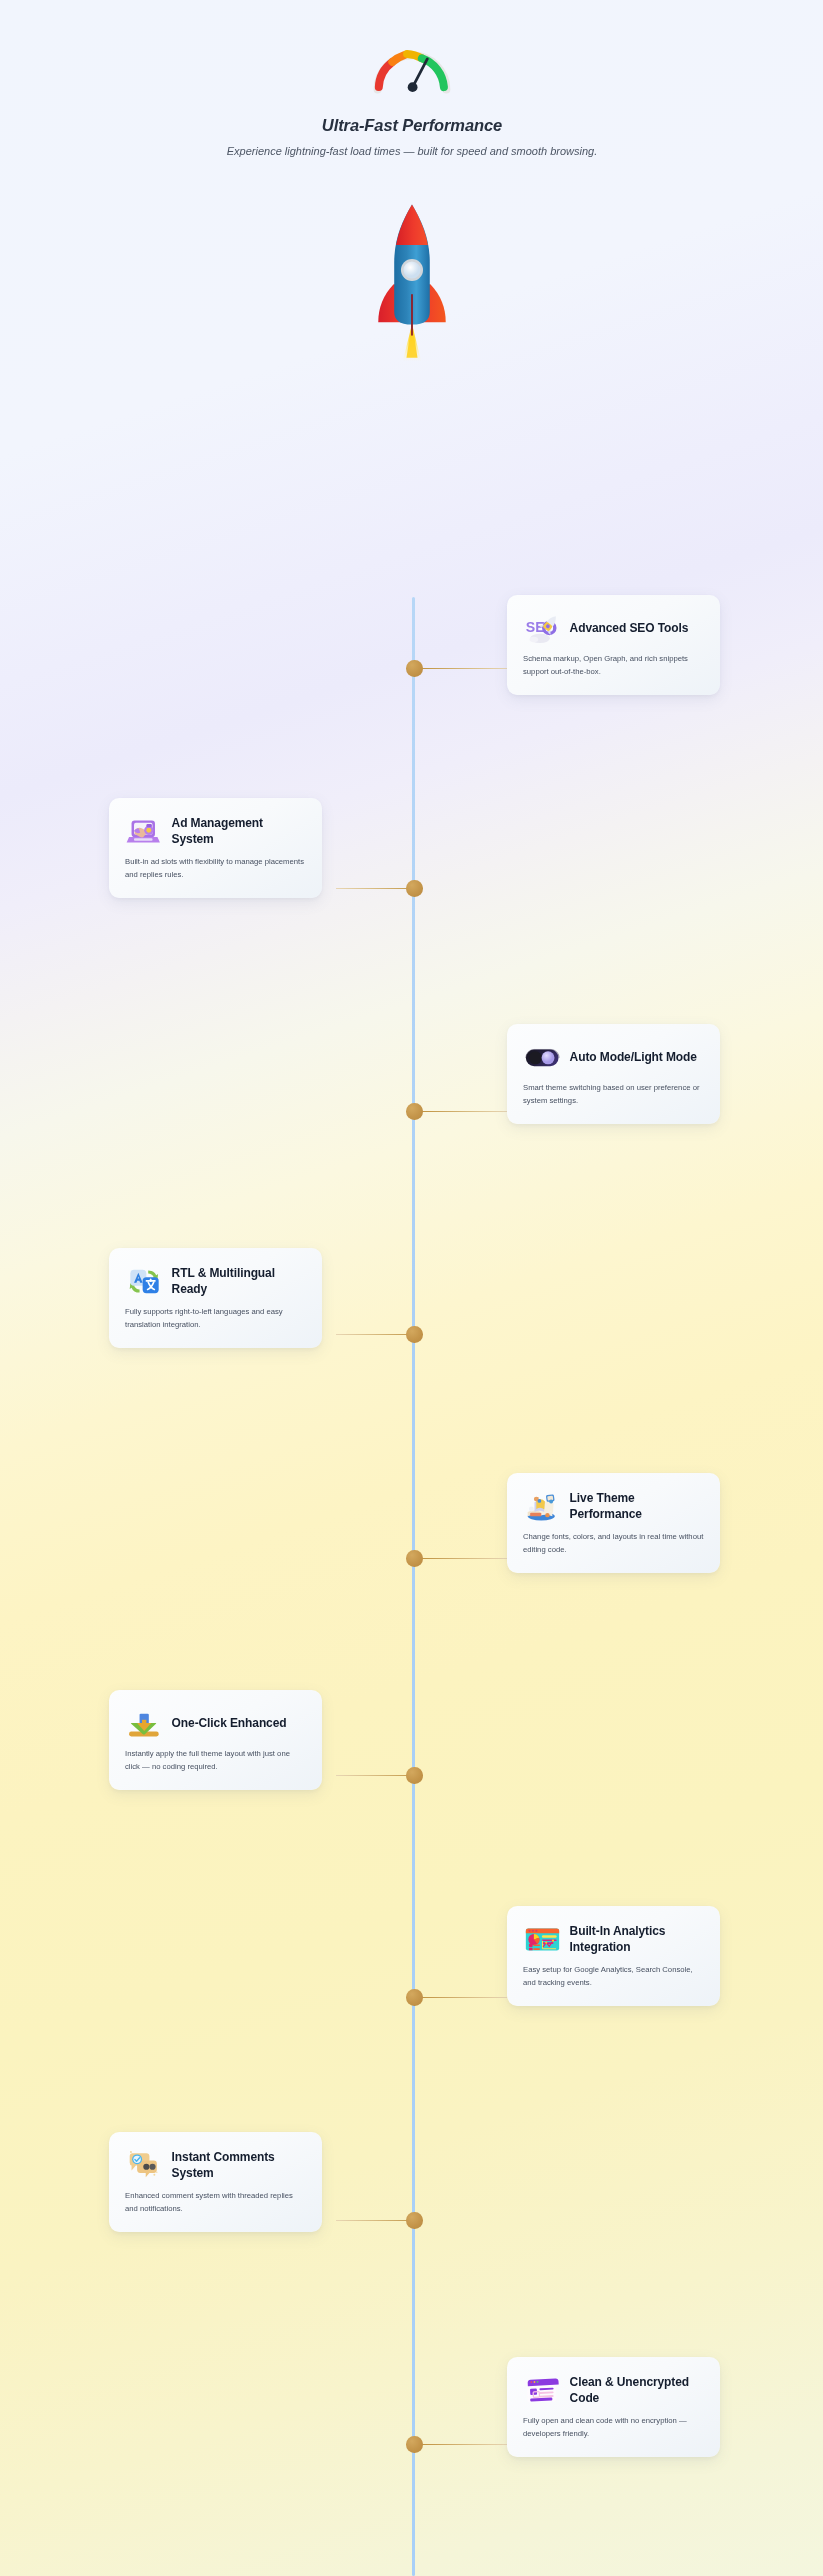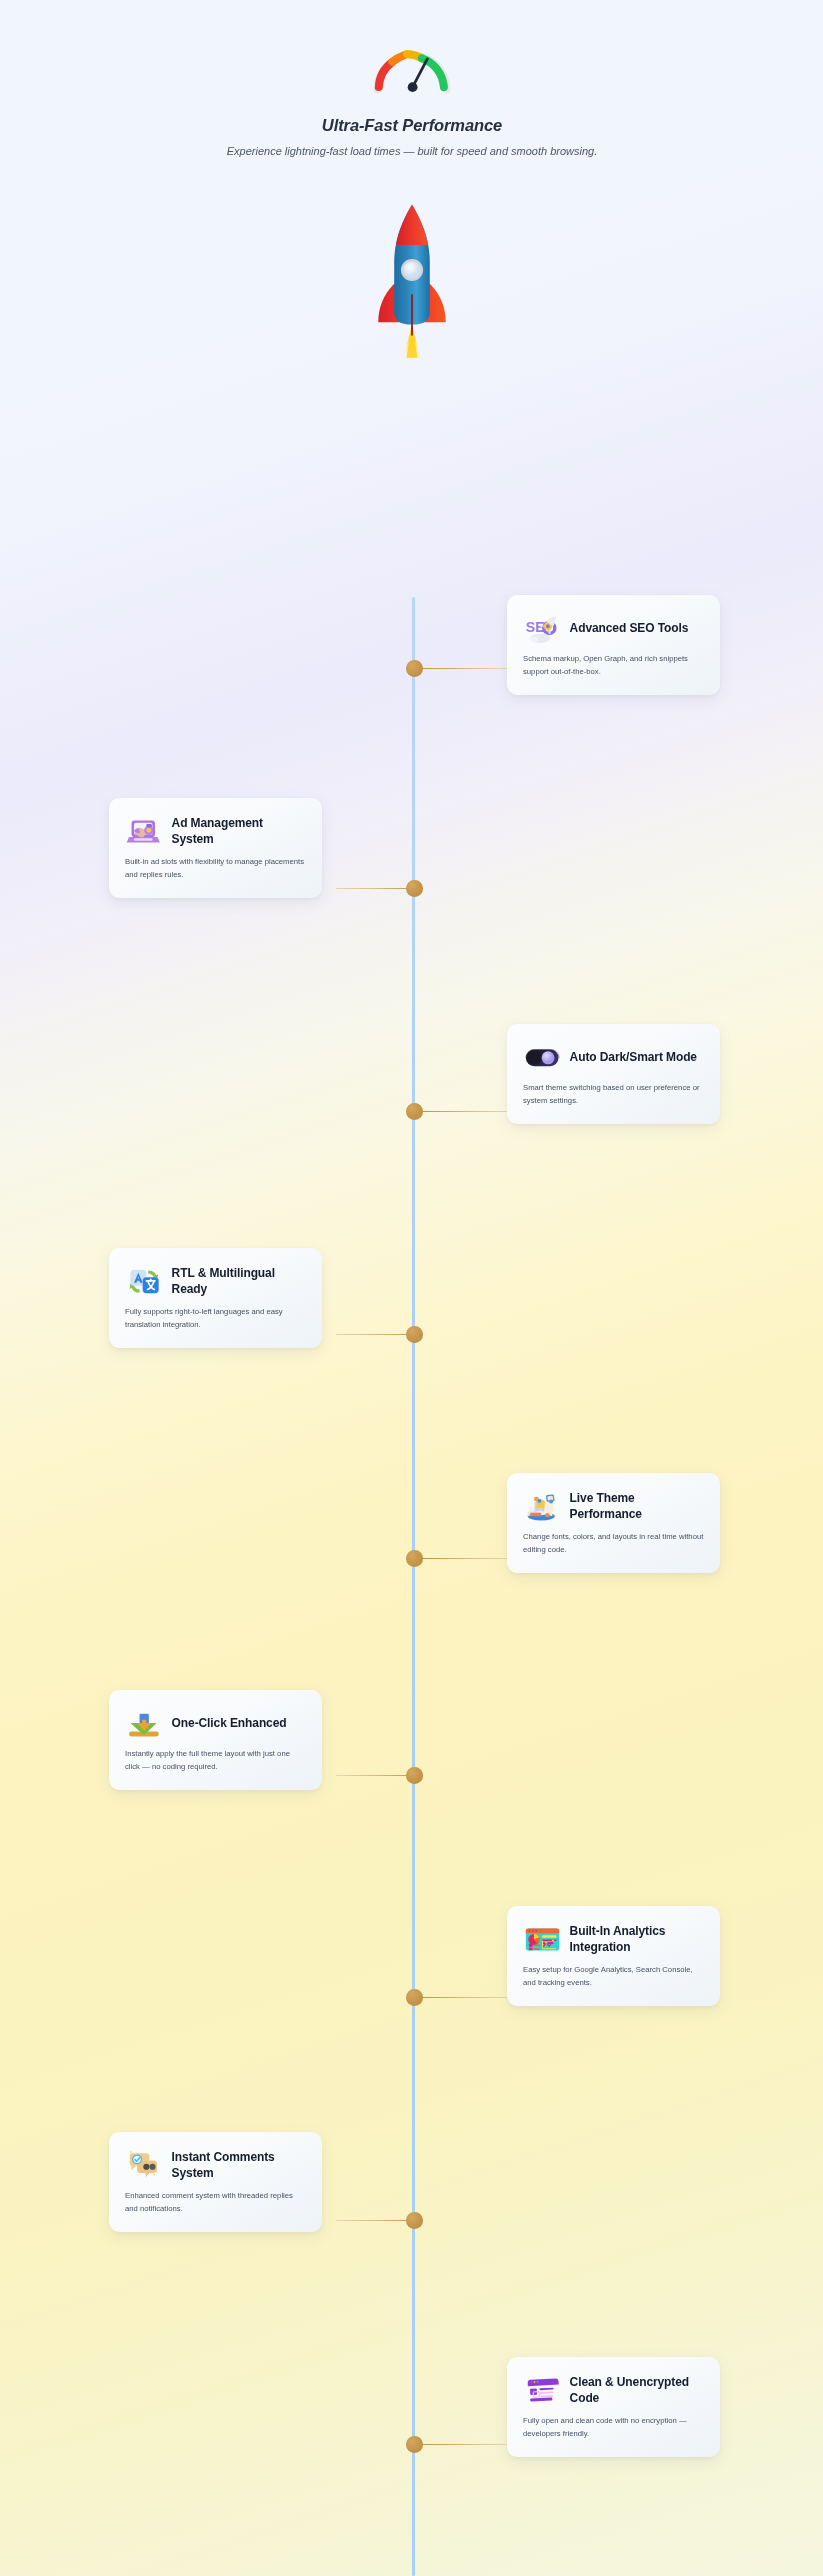--- a/index.html
+++ b/index.html
@@ -280,21 +280,21 @@
             <stop offset="0%" stop-color="#e2dcff"></stop>
             <stop offset="100%" stop-color="#a79ae8"></stop>
           </radialGradient>
         </defs>
         <rect x="3" y="17" width="53" height="27" rx="13.5" fill="url(#tgBody)"></rect>
         <circle cx="18.5" cy="30.5" r="10.5" fill="#1b1a22"></circle>
         <circle cx="39" cy="30.5" r="10.5" fill="url(#tgKnob)"></circle>
         <path d="M3 30.5 a13.5 13.5 0 0 1 13.5 -13.5 h27 a13.5 13.5 0 0 1 13.5 13.5" fill="none" stroke="#4a4560" stroke-width="1.6" opacity="0.55"></path>
       </svg>
     </div>
-    <div class="card-title">Auto Dark/Smart Mode</div>
+    <div class="card-title">Auto Mode/Light Mode</div>
   </div>
   <div class="card-desc">Smart theme switching based on user preference or system settings.</div>
 </div>
 
 <div class="card" style="left:109px; top:1248px">
   <div class="card-head">
     <div class="card-icon">
       <svg viewBox="0 0 60 60" xmlns="http://www.w3.org/2000/svg">
         <path d="M17 14 h24 v7 q-7 3 -12 11 l-12 0 Z" fill="#8fc557" opacity="0"></path>
         <path d="M36 12 q10 0 13 8 l3 -2 -1 9 -9 -2 3 -2 q-3 -6 -9 -6 Z" fill="#86c44f"></path>

